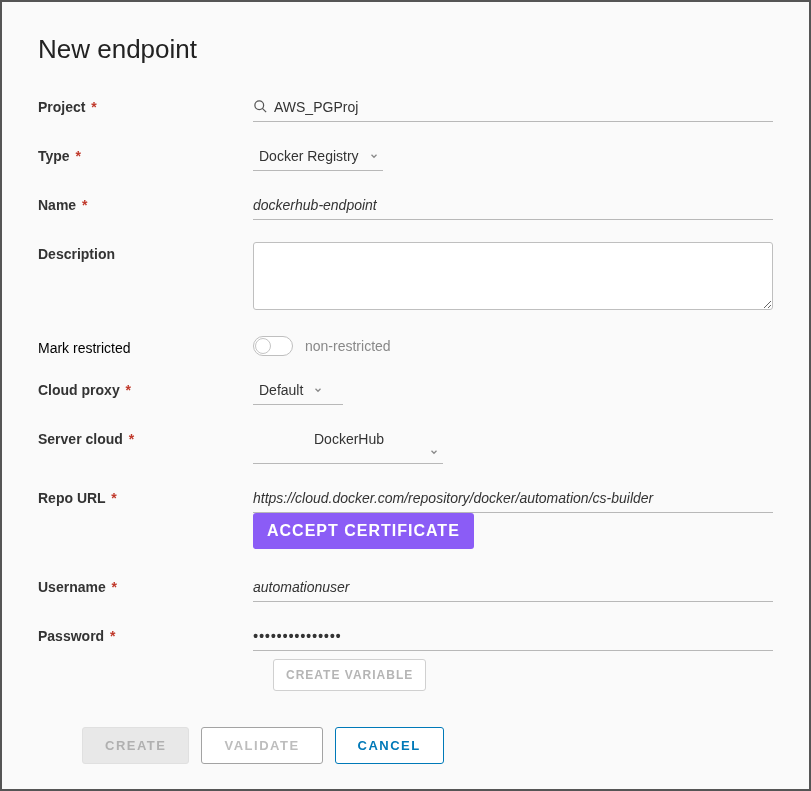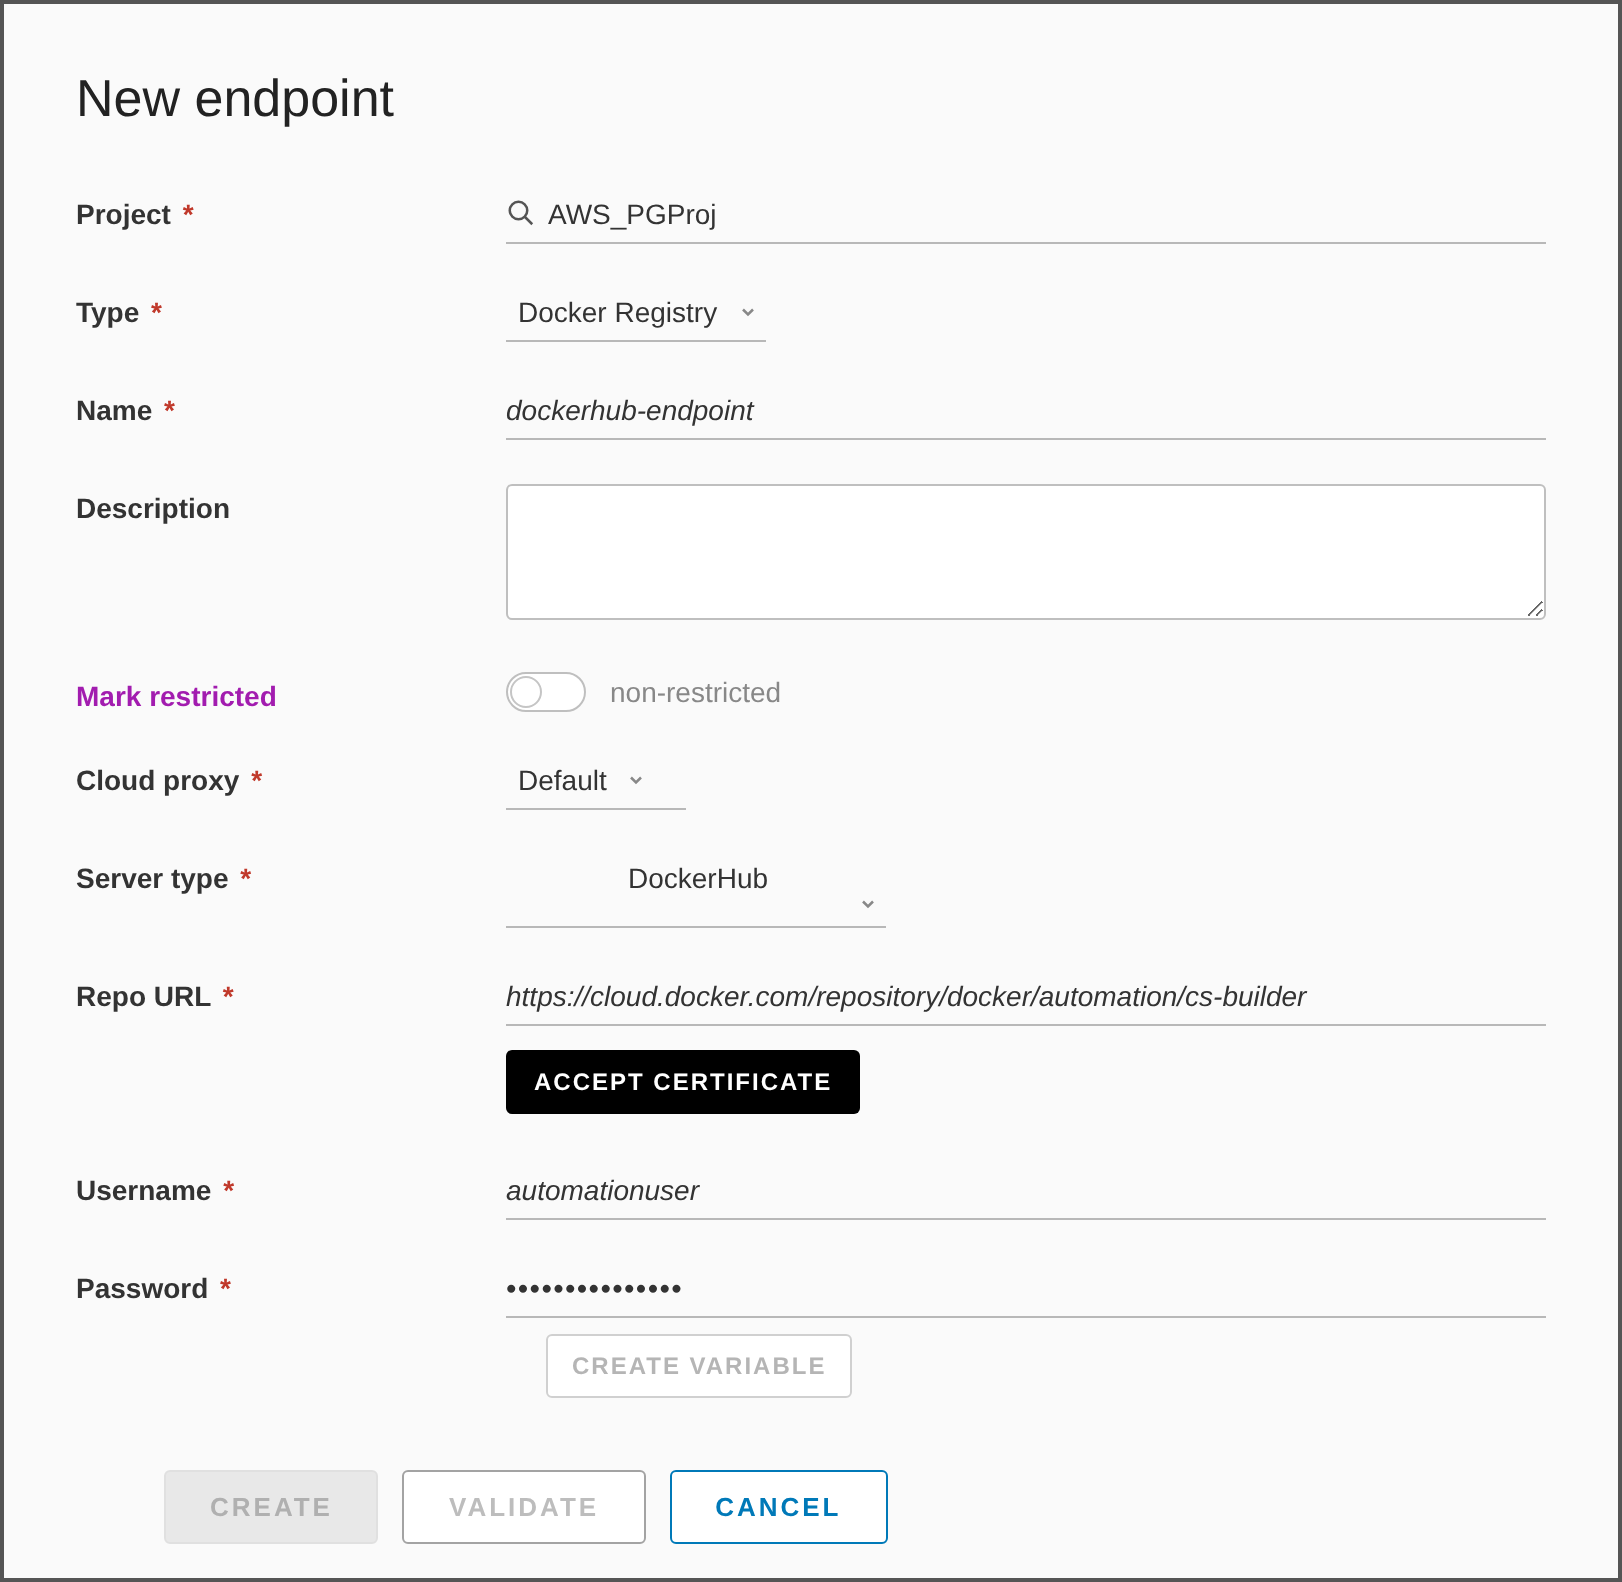--- a/index.html
+++ b/index.html
@@ -31,21 +31,21 @@
   }
   .form-row.tall { margin-bottom: 26px; }
   .label-col {
     width: 215px;
     flex-shrink: 0;
     padding-top: 4px;
     font-size: 14px;
     color: #333;
     font-weight: 600;
   }
-  .label-col.disabled { color: #a21caf; font-weight: 700; }
+  .label-col.disabled { color: #000000; font-weight: 400; }
   .req { color: #c0392b; margin-left: 2px; }
   .field-col {
     flex: 1;
     display: flex;
     flex-direction: column;
     align-items: flex-start;
   }
   .underline-input {
     border: none;
     border-bottom: 1px solid #b8b8b8;
@@ -114,30 +114,30 @@
     top: 1px;
     left: 1px;
     width: 16px;
     height: 16px;
     border: 1px solid #c5c5c5;
     border-radius: 50%;
     background: #fff;
   }
   .toggle-label { color: #888; font-size: 14px; }
   .btn-solid {
-    background: #000000;
+    background: #8b5cf6;
     color: #fff;
     border: none;
     padding: 9px 14px;
-    font-size: 12px;
+    font-size: 16px;
     letter-spacing: 1px;
     font-weight: 600;
     border-radius: 3px;
     cursor: pointer;
-    margin-top: 12px;
+    margin-top: 0;
   }
   .btn-disabled-outline {
     background: #fff;
     color: #b5b5b5;
     border: 1px solid #d0d0d0;
     padding: 8px 12px;
     font-size: 12px;
     letter-spacing: 1px;
     font-weight: 600;
     border-radius: 3px;
@@ -265,21 +265,21 @@
           <svg width="10" height="10" viewBox="0 0 24 24" fill="none" stroke="#888" stroke-width="3">
               <polyline points="6 9 12 15 18 9"></polyline>
             </svg>
         </span>
       </div>
     </div>
   </div>
 
   <div class="form-row">
     <div class="label-col">
-      <span>Server type</span>
+      <span>Server cloud</span>
       <span class="req">*</span>
     </div>
     <div class="field-col">
       <div class="select" style="min-width:190px;flex-direction:column;">
         <span>DockerHub</span>
         <span class="caret" style="margin-left:auto;">
           <svg width="10" height="10" viewBox="0 0 24 24" fill="none" stroke="#888" stroke-width="3">
               <polyline points="6 9 12 15 18 9"></polyline>
             </svg>
         </span>

